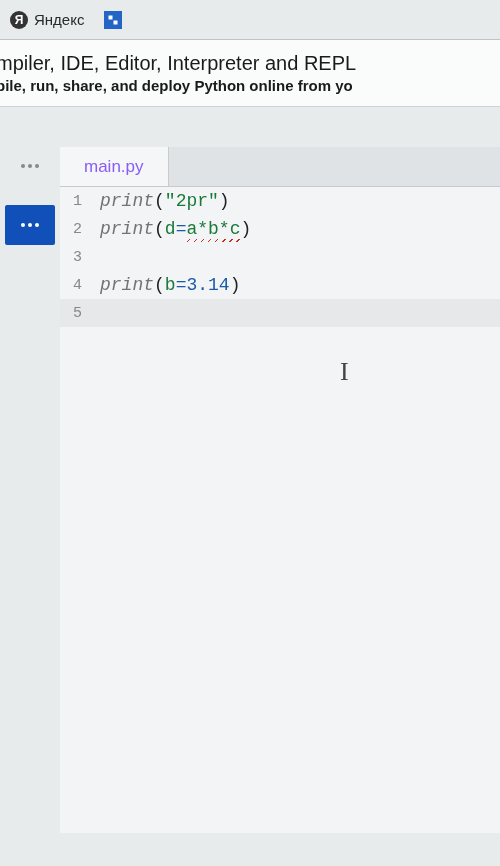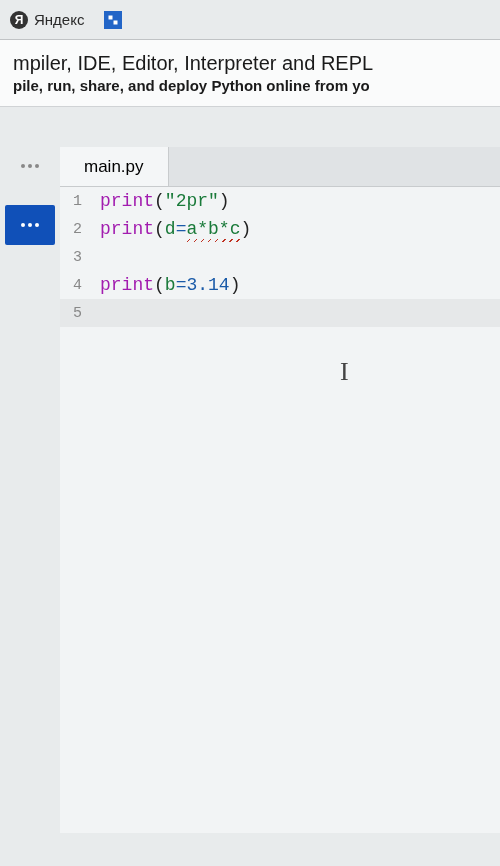--- a/index.html
+++ b/index.html
@@ -50,21 +50,21 @@
       width: 18px;
       height: 18px;
       background: #2265c7;
       display: flex;
       align-items: center;
       justify-content: center;
     }
     .google-icon svg { width: 12px; height: 12px; }
     .header-section {
       background: #fafbfb;
-      padding: 12px 17px;
+      padding: 12px 0;
       border-bottom: 1px solid #d0d3d5;
     }
     .header-title {
       font-size: 20px;
       color: #1a1a1a;
       font-weight: 400;
       white-space: nowrap;
       margin-left: -4px;
       padding-left: 0;
     }
@@ -137,21 +137,21 @@
       padding: 0 24px;
       display: flex;
       align-items: center;
       font-size: 17px;
       color: #555;
       background: #ebedee;
       border-right: 1px solid #c8cbcd;
     }
     .tab.active {
       background: #f4f6f7;
-      color: #000000;
+      color: #8b5cf6;
     }
     .code-editor {
       flex: 1;
       background: #f2f4f5;
       position: relative;
       font-family: 'Courier New', Consolas, monospace;
       font-size: 18px;
     }
     .code-line {
       display: flex;
@@ -166,21 +166,21 @@
       text-align: right;
       color: #888;
       font-size: 15px;
       padding-right: 18px;
       user-select: none;
     }
     .code-content {
       flex: 1;
       white-space: pre;
     }
-    .tok-func { color: #a21caf; }
+    .tok-func { color: #737373; font-style: italic; }
     .tok-paren { color: #222; }
     .tok-str { color: #1a7a3a; }
     .tok-var { color: #1a7a3a; }
     .tok-op { color: #1a5aa8; }
     .tok-num { color: #1a5aa8; }
     .highlight-purple {
       background: rgba(150, 130, 190, 0.3);
     }
     .squiggle {
       position: relative;

